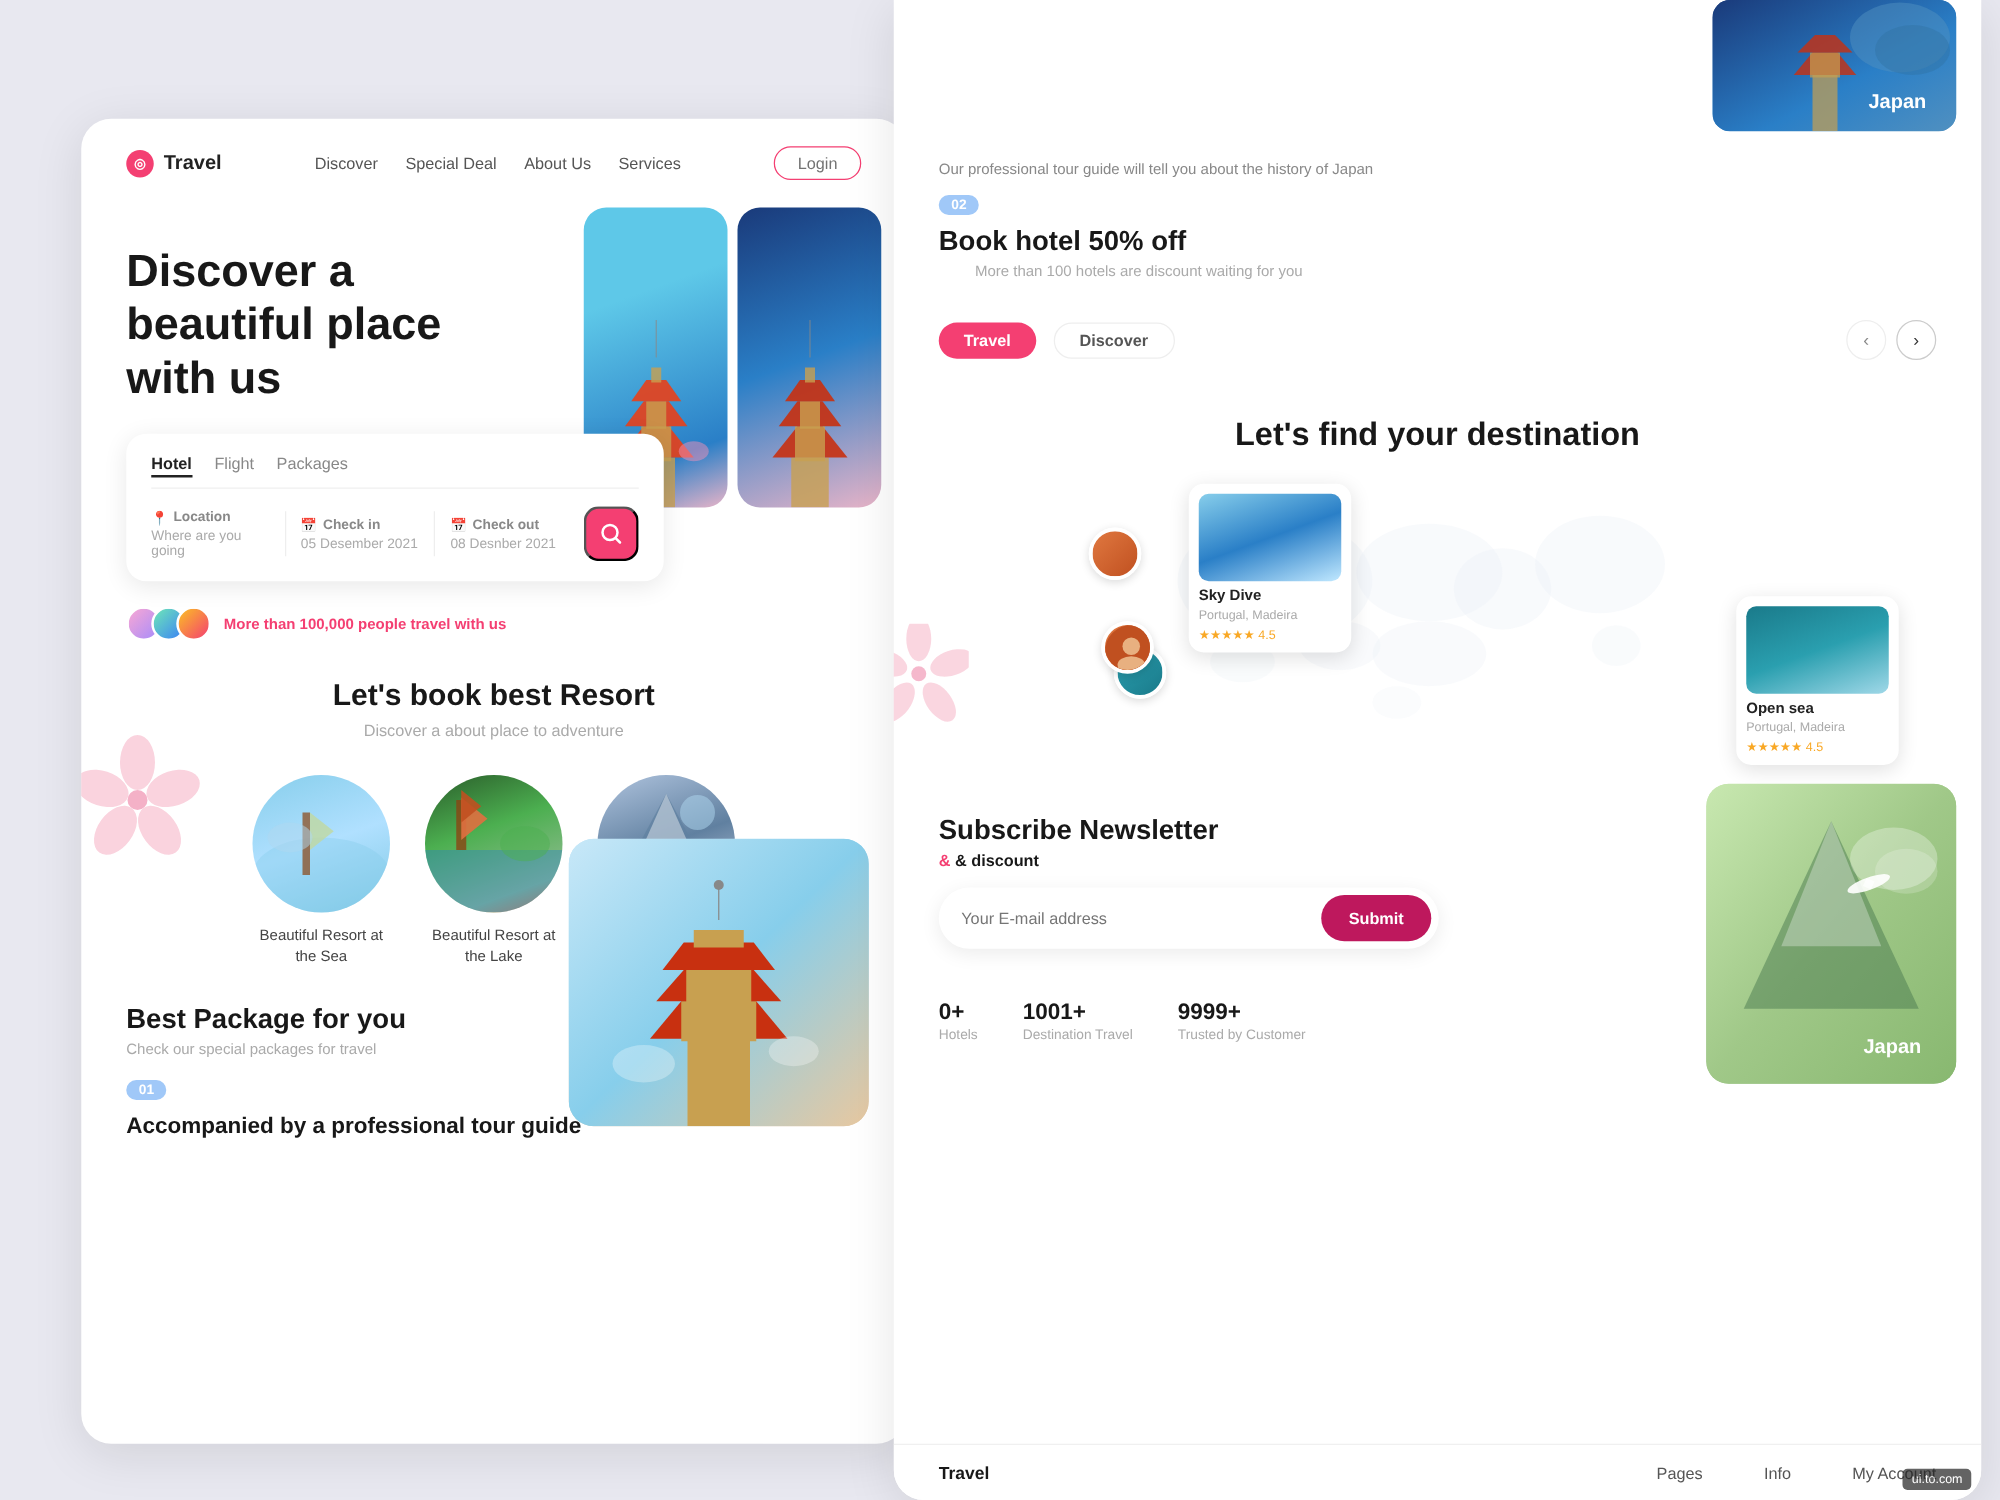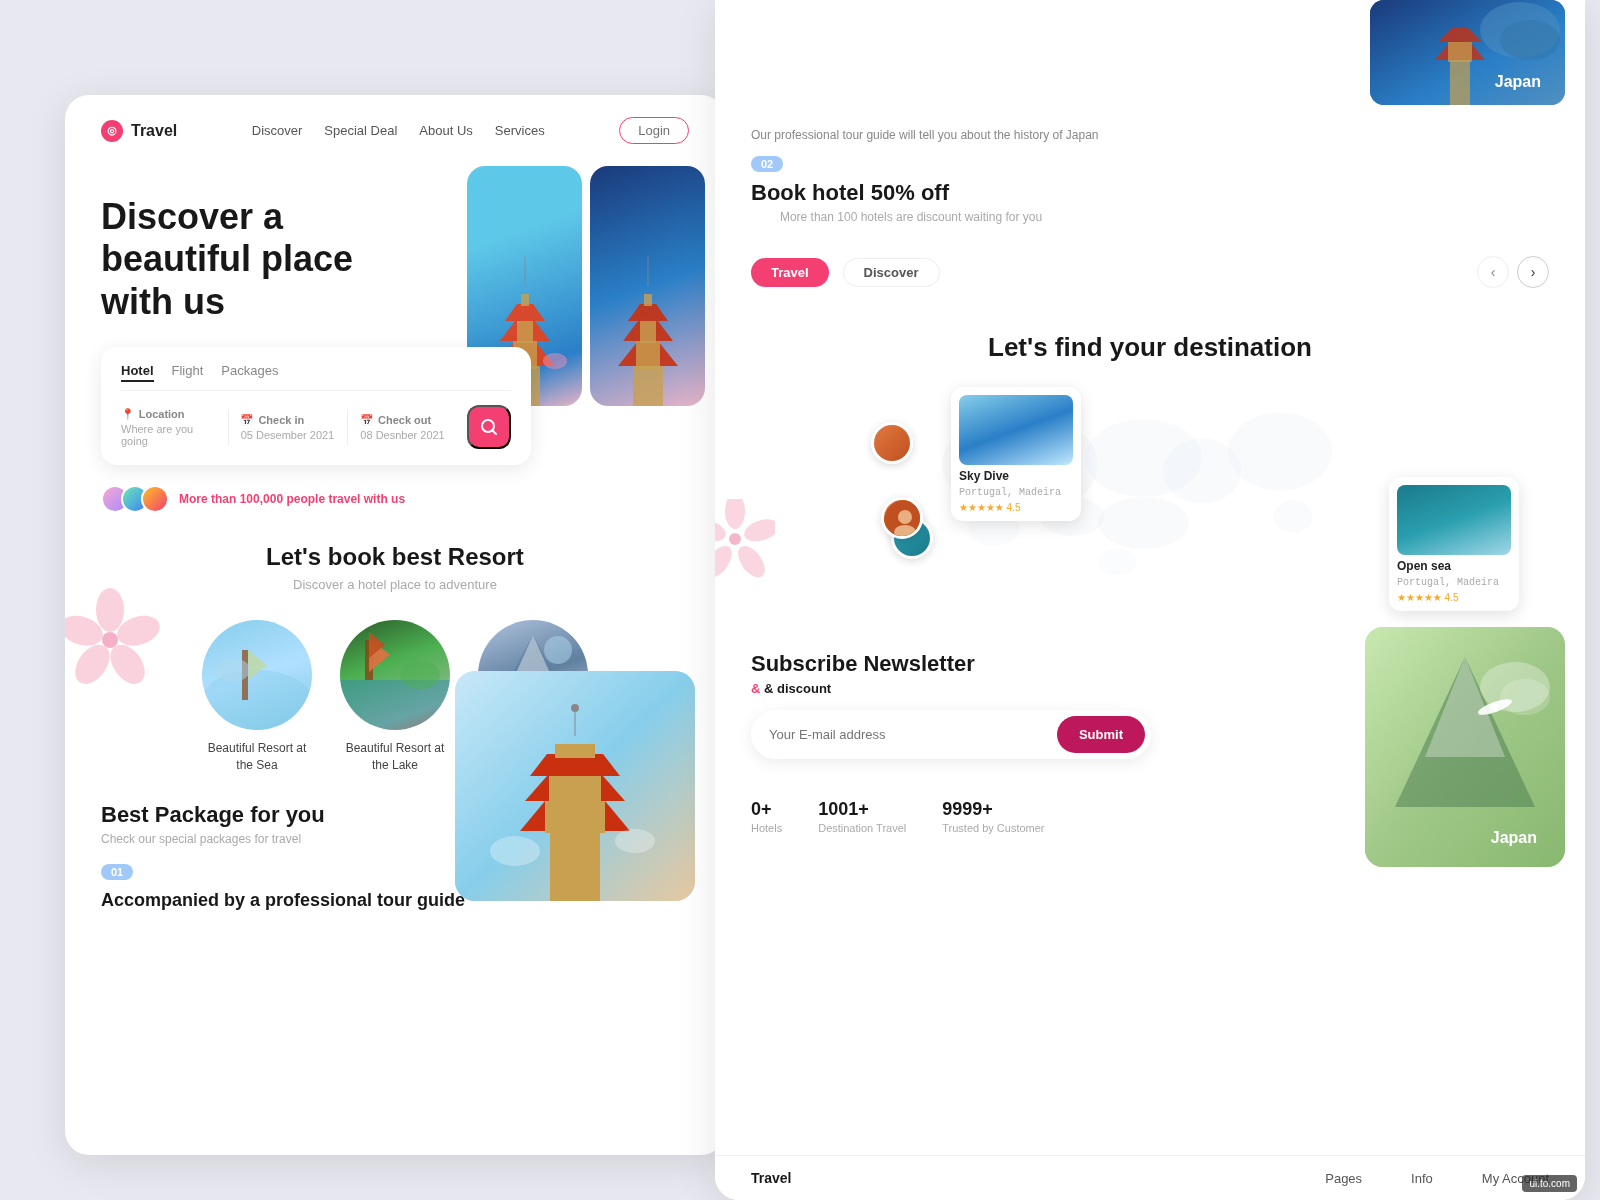--- a/index.html
+++ b/index.html
@@ -458,21 +458,21 @@
     }
     .dest-card-img {
       width: 100%;
       height: 70px;
       border-radius: 8px;
       overflow: hidden;
     }
     .dest-card-img-sky { background: linear-gradient(160deg, #87ceeb, #2a7fc7, #c0e8ff); }
     .dest-card-img-sea { background: linear-gradient(160deg, #1a7a8a, #2a9faf, #a0d8e8); }
     .dest-card-title { font-size: 12px; font-weight: 700; color: #222; }
-    .dest-card-sub { font-size: 10px; color: #aaa; font-family: Liberation Mono, monospace; }
+    .dest-card-sub { font-size: 10px; color: #aaa; }
     .dest-stars { font-size: 10px; color: #f9a825; }
 
     
     .dest-pin-circle {
       position: absolute;
       width: 42px;
       height: 42px;
       border-radius: 50%;
       border: 3px solid white;
       box-shadow: 0 2px 8px rgba(0,0,0,0.15);
@@ -716,21 +716,21 @@
         <div class="avatar avatar-c"></div>
       </div>
       <p class="people-text">
         <span>More than </span><span>100,000</span><span> people travel with us</span>
       </p>
     </div>
   </div>
 
   <div class="resort-section">
     <h2 class="section-title">Let's book best Resort</h2>
-    <p class="section-subtitle">Discover a hotel place to adventure</p>
+    <p class="section-subtitle">Discover a about place to adventure</p>
     <div class="resort-cards">
       <div class="resort-card">
         <div class="resort-circle resort-circle-sea">
           <svg width="110" height="110" viewBox="0 0 110 110">
             <ellipse cx="55" cy="80" rx="55" ry="30" fill="#87ceeb" opacity="0.4"></ellipse>
             <rect x="40" y="30" width="6" height="50" fill="#8B4513" opacity="0.7"></rect>
             <polygon points="46,30 46,60 65,45" fill="#c0d8a0" opacity="0.8"></polygon>
             <ellipse cx="30" cy="50" rx="18" ry="12" fill="#b0d8f0" opacity="0.5"></ellipse>
           </svg>
         </div>

